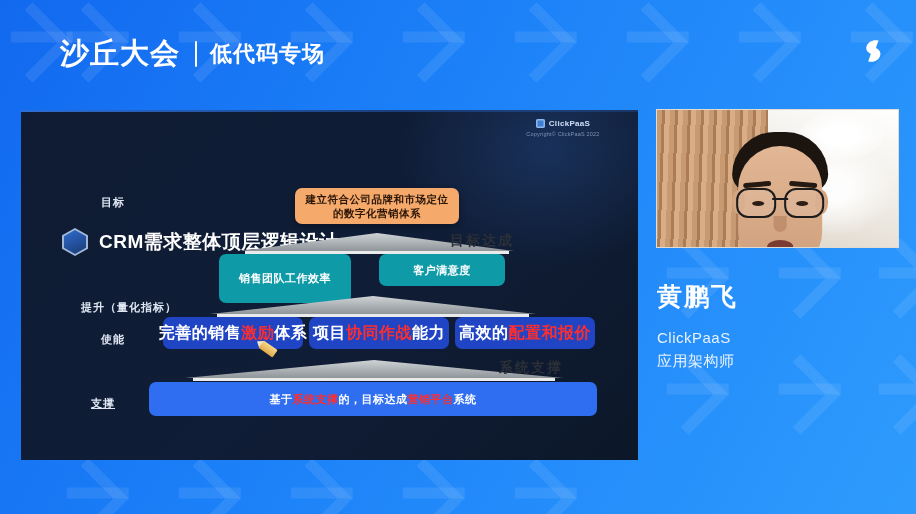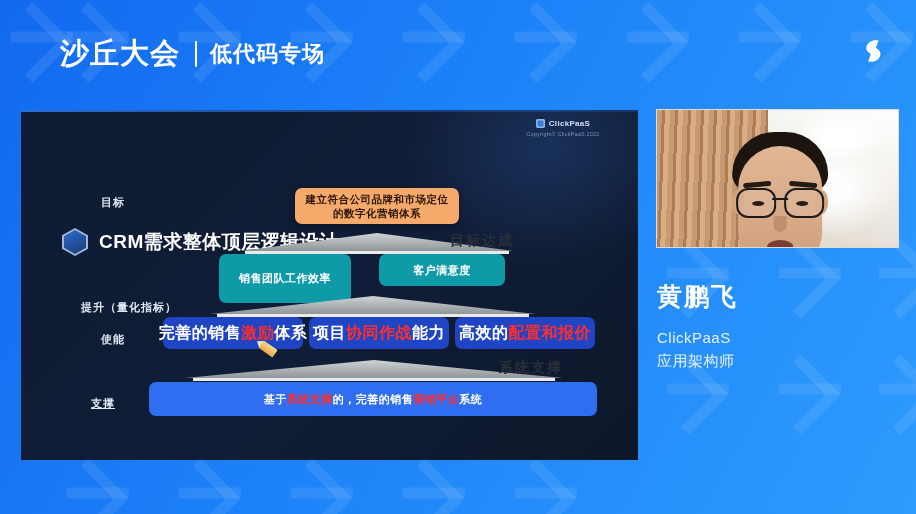--- a/index.html
+++ b/index.html
@@ -283,21 +283,21 @@
 
     <div class="divider" style="left:164px;top:250px;width:378px;">
       <span class="tri"></span>
         <span class="base"></span>
       <span class="dtext">系统支撑</span>
     </div>
 
     <div class="box box-blue-wide" style="left:128px;top:272px;width:448px;height:34px;">
       <span>基于</span>
         <span class="hl">系统支撑</span>
-        <span>的，完善的销售</span>
+        <span>的，目标达成</span>
         <span class="hl">营销平台</span>
         <span>系统</span>
     </div>
   </div>
 
   <div class="cam">
     <div class="cam-wall"></div>
     <div class="cam-slats"></div>
     <div class="cam-lamp"></div>
     <div class="cam-glow"></div>

